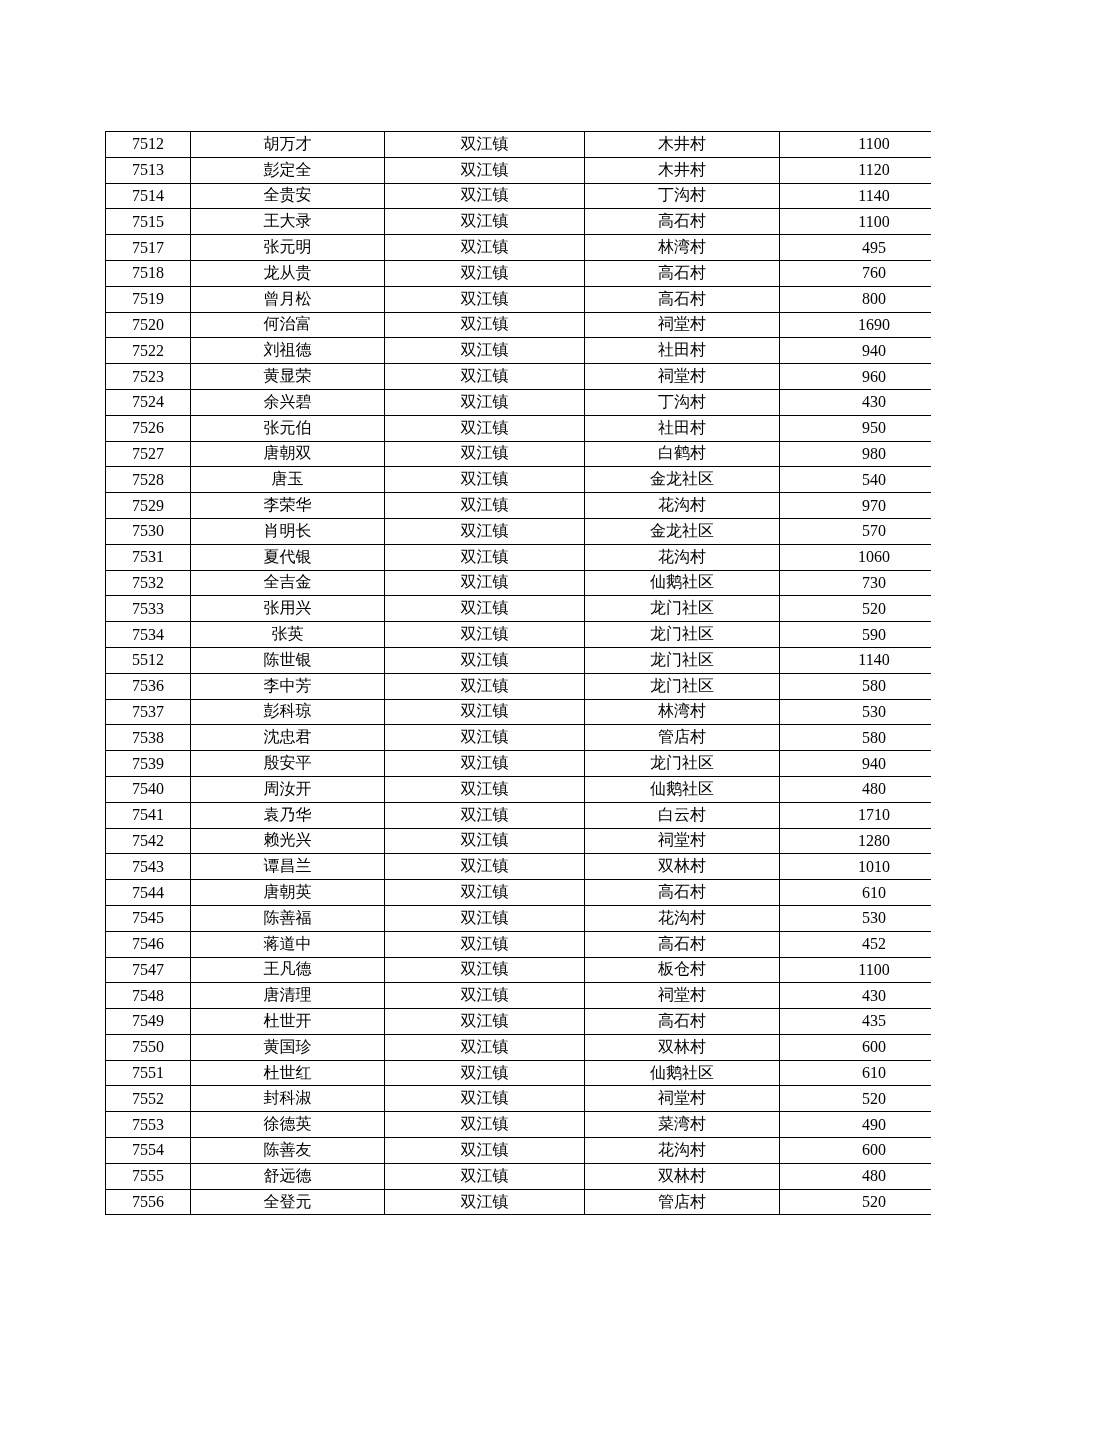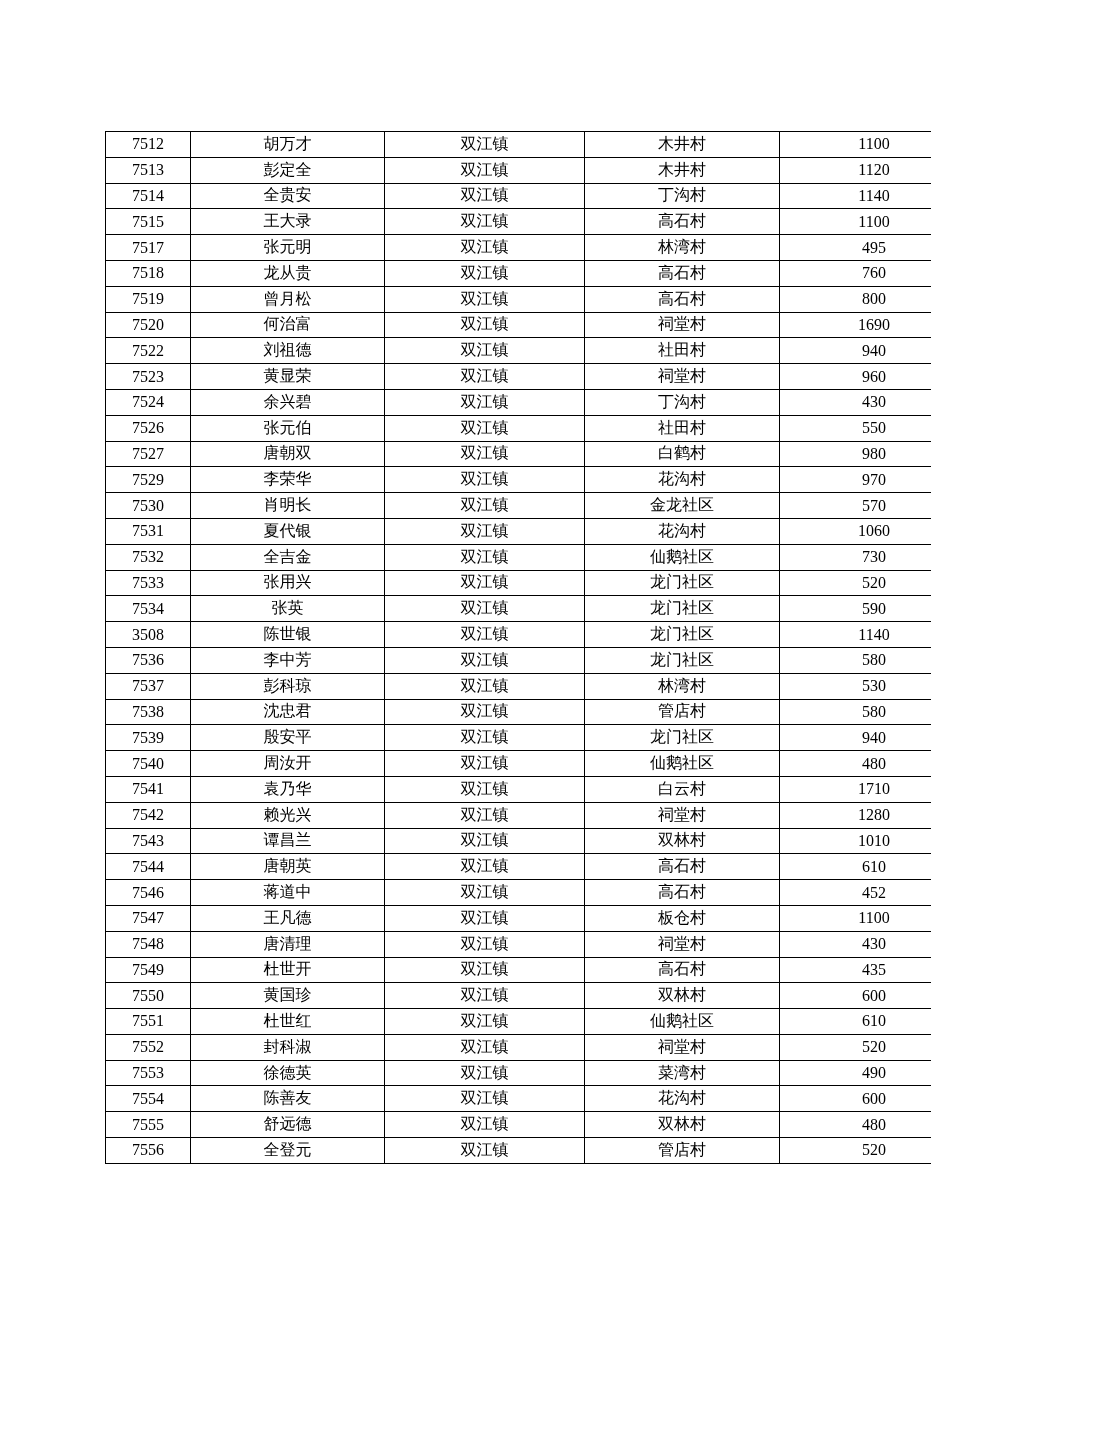--- a/index.html
+++ b/index.html
@@ -123,30 +123,37 @@
           <td>余兴碧</td>
           <td>双江镇</td>
           <td>丁沟村</td>
           <td>430</td>
         </tr>
         <tr>
           <td>7526</td>
           <td>张元伯</td>
           <td>双江镇</td>
           <td>社田村</td>
-          <td>550</td>
+          <td>950</td>
         </tr>
         <tr>
           <td>7527</td>
           <td>唐朝双</td>
           <td>双江镇</td>
           <td>白鹤村</td>
           <td>980</td>
         </tr>
         <tr>
+          <td>7528</td>
+          <td>唐玉</td>
+          <td>双江镇</td>
+          <td>金龙社区</td>
+          <td>540</td>
+        </tr>
+        <tr>
           <td>7529</td>
           <td>李荣华</td>
           <td>双江镇</td>
           <td>花沟村</td>
           <td>970</td>
         </tr>
         <tr>
           <td>7530</td>
           <td>肖明长</td>
           <td>双江镇</td>
@@ -175,21 +182,21 @@
           <td>520</td>
         </tr>
         <tr>
           <td>7534</td>
           <td>张英</td>
           <td>双江镇</td>
           <td>龙门社区</td>
           <td>590</td>
         </tr>
         <tr>
-          <td>3508</td>
+          <td>5512</td>
           <td>陈世银</td>
           <td>双江镇</td>
           <td>龙门社区</td>
           <td>1140</td>
         </tr>
         <tr>
           <td>7536</td>
           <td>李中芳</td>
           <td>双江镇</td>
           <td>龙门社区</td>
@@ -243,20 +250,27 @@
           <td>双江镇</td>
           <td>双林村</td>
           <td>1010</td>
         </tr>
         <tr>
           <td>7544</td>
           <td>唐朝英</td>
           <td>双江镇</td>
           <td>高石村</td>
           <td>610</td>
+        </tr>
+        <tr>
+          <td>7545</td>
+          <td>陈善福</td>
+          <td>双江镇</td>
+          <td>花沟村</td>
+          <td>530</td>
         </tr>
         <tr>
           <td>7546</td>
           <td>蒋道中</td>
           <td>双江镇</td>
           <td>高石村</td>
           <td>452</td>
         </tr>
         <tr>
           <td>7547</td>

